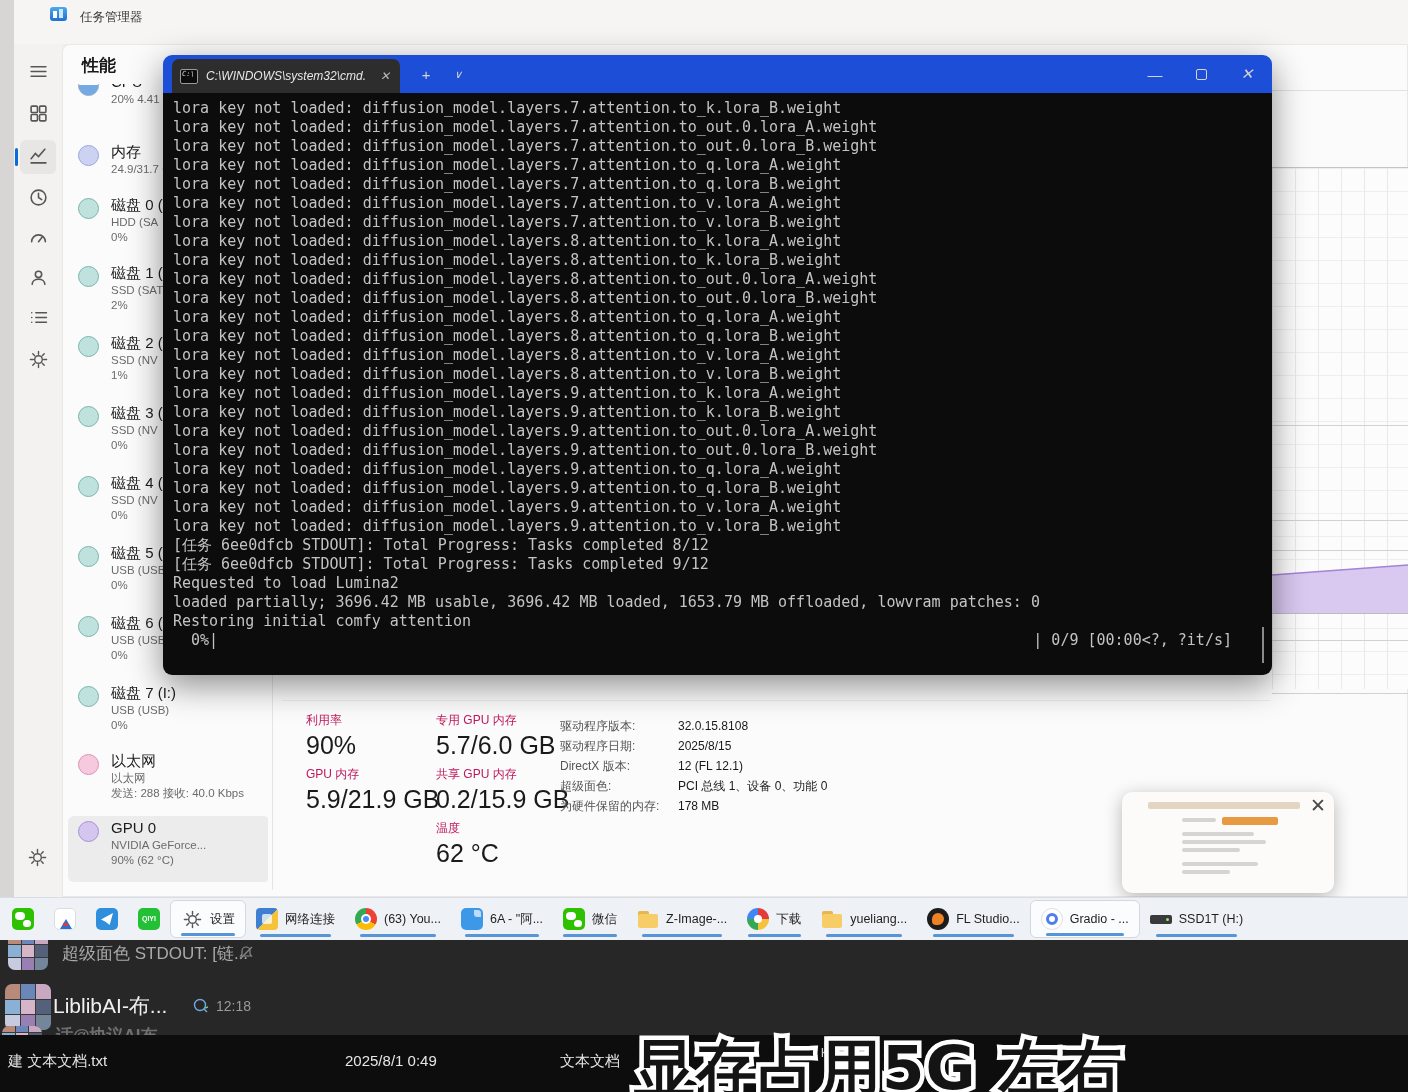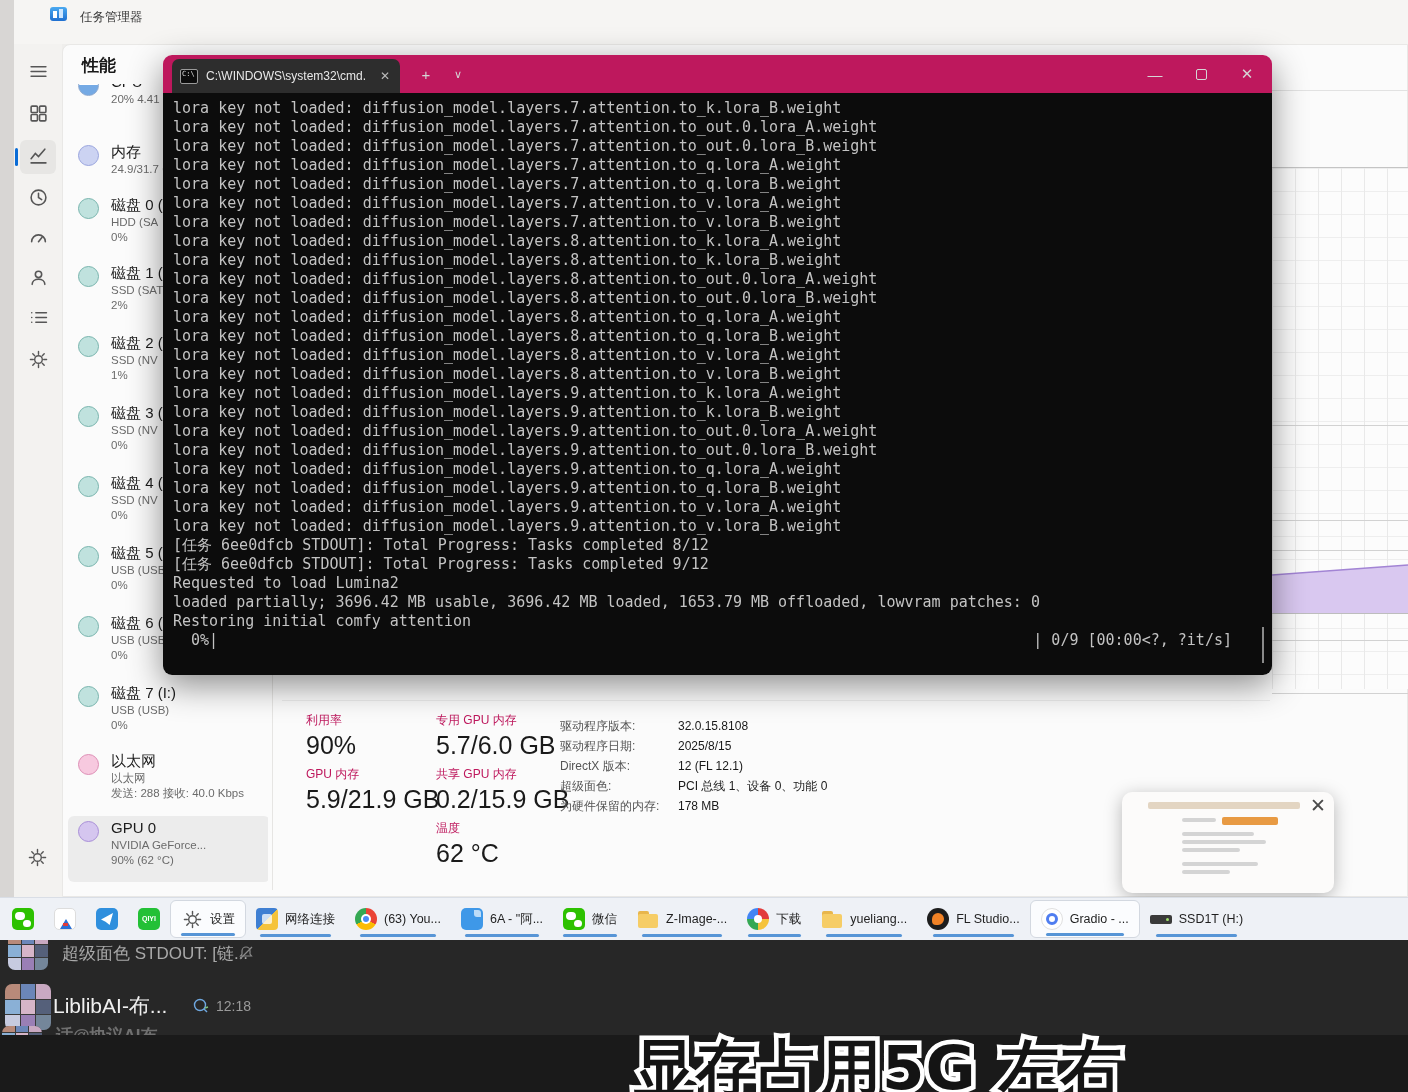--- a/index.html
+++ b/index.html
@@ -40,21 +40,21 @@
   .stat-label{font-size:12px;color:#be185d;}
   .stat-value{font-size:25px;color:#1a1a1a;font-weight:400;margin-top:2px;}
   .stat{position:absolute;}
   .drv-row{display:flex;line-height:20px;font-size:12px;}
   .drv-label{width:118px;color:#555;}
   .drv-value{color:#191919;}
   #driver-table{position:absolute;left:560px;top:716px;}
   .tm-gear{position:absolute;left:28px;top:848px;}
   
   .terminal{position:absolute;left:163px;top:55px;width:1109px;height:620px;z-index:5;box-shadow:0 10px 34px rgba(0,0,0,.45);border-radius:9px;}
-  .term-titlebar{position:absolute;left:0;top:0;right:0;height:38px;background:#be185d;border-radius:9px 9px 0 0;}
+  .term-titlebar{position:absolute;left:0;top:0;right:0;height:38px;background:#1d4ed8;border-radius:9px 9px 0 0;font-style:italic;}
   .term-tab{position:absolute;left:9px;top:4px;width:228px;height:34px;background:#2d2d2d;border-radius:7px 7px 0 0;display:flex;align-items:center;gap:8px;padding:0 8px;box-sizing:border-box;}
   .cmd-ico{width:16px;height:13px;background:#0c0c0c;border:1px solid #9a9a9a;border-radius:2px;position:relative;flex:none;}
   .cmd-ico::after{content:"C:\\";position:absolute;left:1px;top:0px;font-size:7px;color:#ddd;font-family:"DejaVu Sans Mono",monospace;}
   .term-tab-title{font-size:12px;color:#e8e8e8;white-space:nowrap;overflow:hidden;flex:1;}
   .term-tab-close{color:#bbb;font-size:12px;padding:0 2px;}
   .term-btn{position:absolute;top:0;height:38px;display:flex;align-items:center;justify-content:center;color:#d5d5d5;font-size:15px;}
   .term-plus{left:248px;width:30px;}
   .term-chev{left:282px;width:26px;font-size:11px;}
   .tc-min{right:94px;width:46px;}
   .tc-max{right:48px;width:46px;}
@@ -539,16 +539,22 @@
       <div class="avatar9" style="left:2px;top:86px;width:40px;height:20px">
           <i></i>
           <i></i>
           <i></i>
           <i></i>
           <i></i>
           <i></i>
         </div>
       <div class="chat-title-dim" style="left:56px;top:84px;color:#6f6f6f;font-weight:bold">话@协议AI布</div>
     </div>
+    <div class="filerow">
+      <span style="left:8px">建 文本文档.txt</span>
+      <span style="left:345px">2025/8/1 0:49</span>
+      <span style="left:560px">文本文档</span>
+      <span style="left:810px;top:10px;font-size:13px;color:#cfcfcf">1 KB</span>
+    </div>
     <div class="subtitle">显存占用5G 左右</div>
   </div>
 
 </div>
 
 </body></html>

